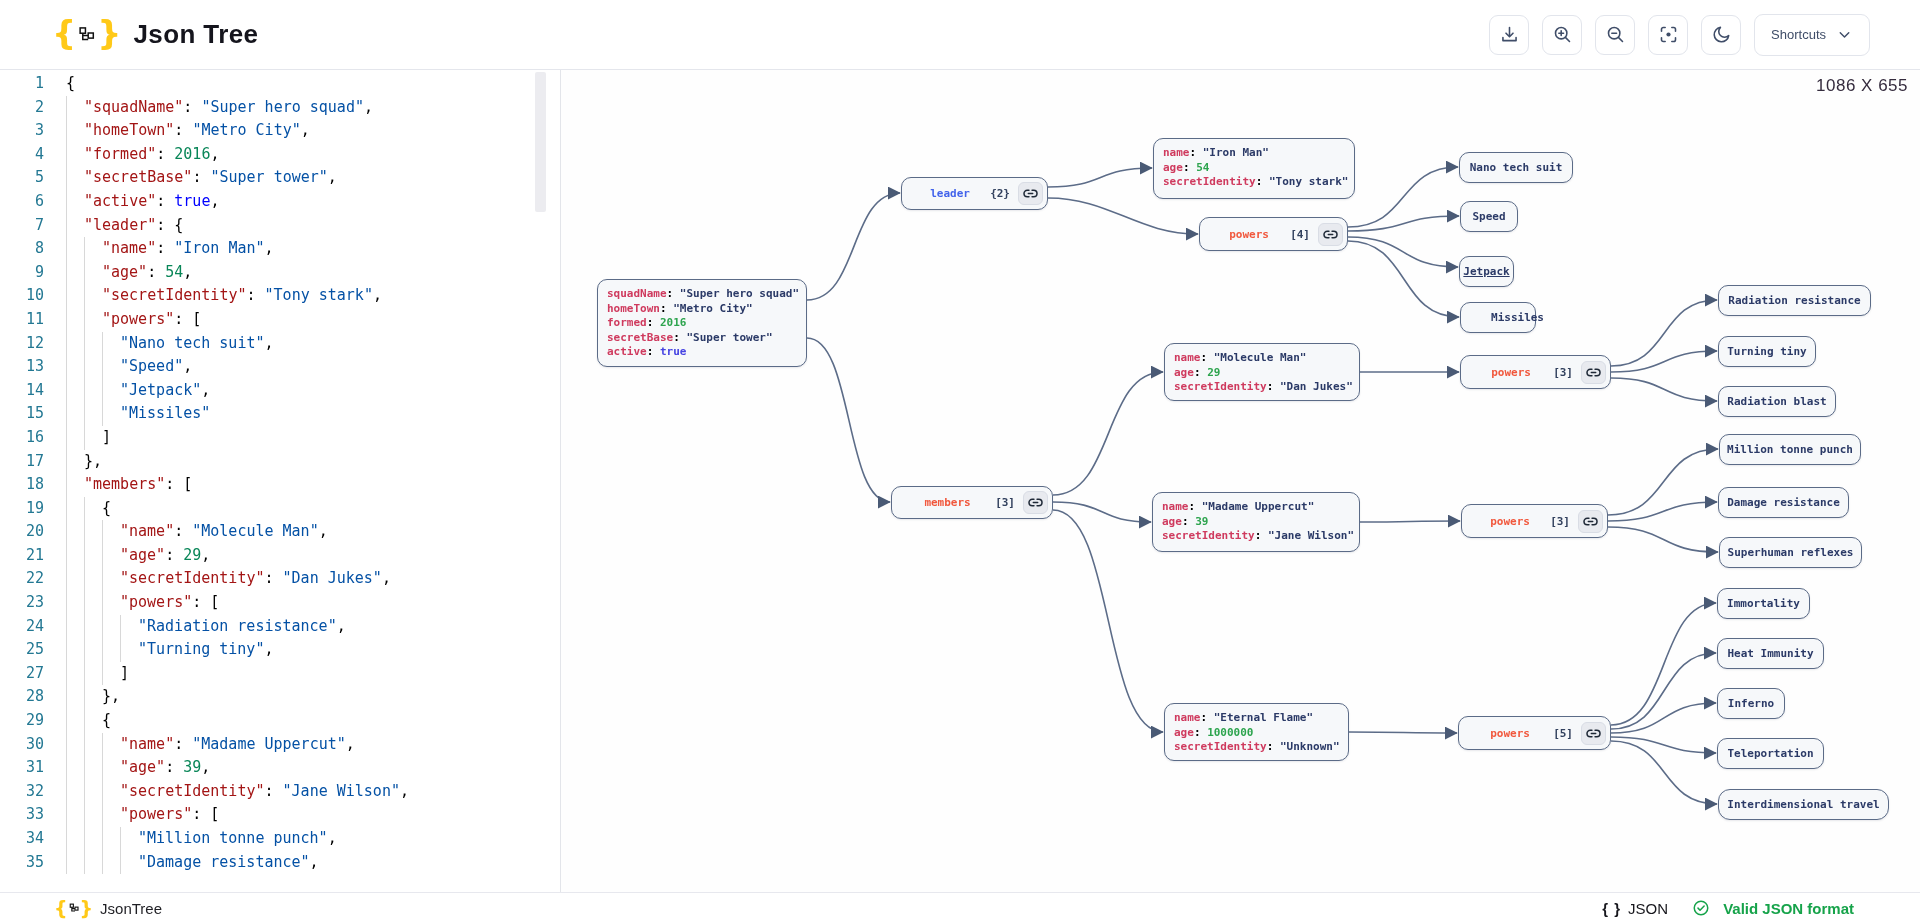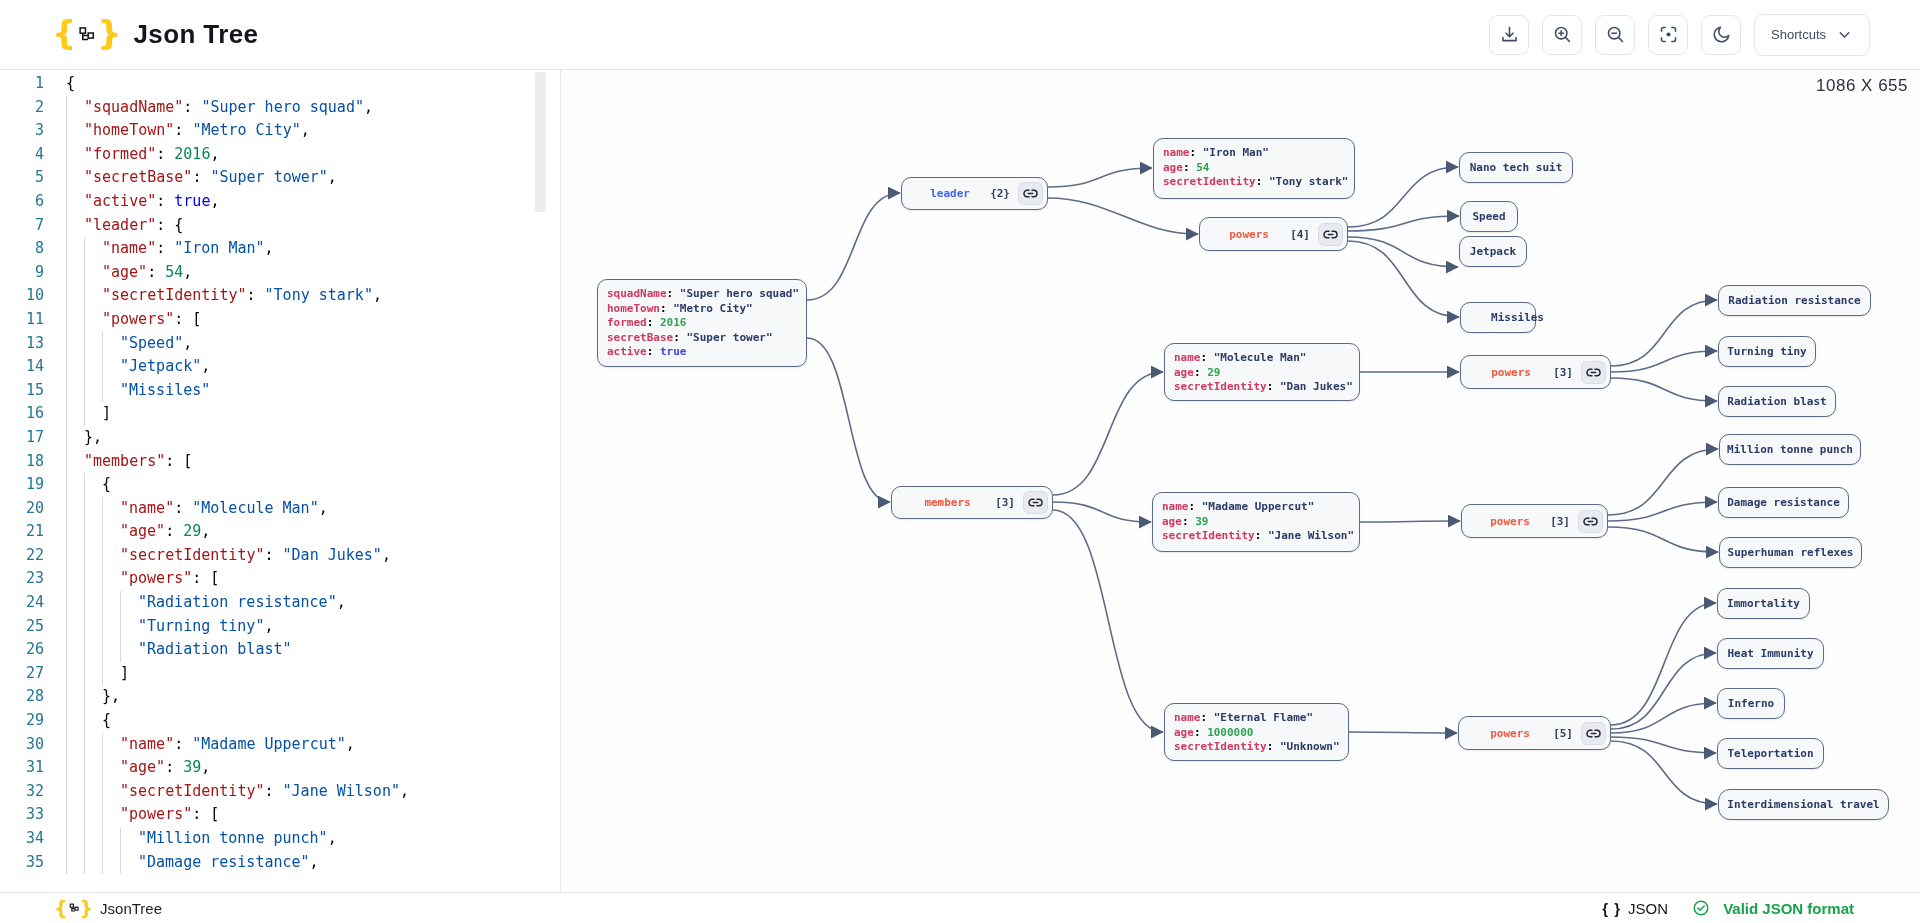--- a/index.html
+++ b/index.html
@@ -129,34 +129,34 @@
         <div class="eline"><span class="lnum">2</span><span class="lcode"><span class="guide"></span><span class="tok-k">"squadName"</span><span class="tok-p">: </span><span class="tok-s">"Super hero squad"</span><span class="tok-p">,</span></span></div>
         <div class="eline"><span class="lnum">3</span><span class="lcode"><span class="guide"></span><span class="tok-k">"homeTown"</span><span class="tok-p">: </span><span class="tok-s">"Metro City"</span><span class="tok-p">,</span></span></div>
         <div class="eline"><span class="lnum">4</span><span class="lcode"><span class="guide"></span><span class="tok-k">"formed"</span><span class="tok-p">: </span><span class="tok-n">2016</span><span class="tok-p">,</span></span></div>
         <div class="eline"><span class="lnum">5</span><span class="lcode"><span class="guide"></span><span class="tok-k">"secretBase"</span><span class="tok-p">: </span><span class="tok-s">"Super tower"</span><span class="tok-p">,</span></span></div>
         <div class="eline"><span class="lnum">6</span><span class="lcode"><span class="guide"></span><span class="tok-k">"active"</span><span class="tok-p">: </span><span class="tok-b">true</span><span class="tok-p">,</span></span></div>
         <div class="eline"><span class="lnum">7</span><span class="lcode"><span class="guide"></span><span class="tok-k">"leader"</span><span class="tok-p">: {</span></span></div>
         <div class="eline"><span class="lnum">8</span><span class="lcode"><span class="guide"></span><span class="guide"></span><span class="tok-k">"name"</span><span class="tok-p">: </span><span class="tok-s">"Iron Man"</span><span class="tok-p">,</span></span></div>
         <div class="eline"><span class="lnum">9</span><span class="lcode"><span class="guide"></span><span class="guide"></span><span class="tok-k">"age"</span><span class="tok-p">: </span><span class="tok-n">54</span><span class="tok-p">,</span></span></div>
         <div class="eline"><span class="lnum">10</span><span class="lcode"><span class="guide"></span><span class="guide"></span><span class="tok-k">"secretIdentity"</span><span class="tok-p">: </span><span class="tok-s">"Tony stark"</span><span class="tok-p">,</span></span></div>
         <div class="eline"><span class="lnum">11</span><span class="lcode"><span class="guide"></span><span class="guide"></span><span class="tok-k">"powers"</span><span class="tok-p">: [</span></span></div>
+        <div class="eline"><span class="lnum">12</span><span class="lcode"><span class="guide"></span><span class="guide"></span><span class="guide"></span><span class="tok-s">"Nano tech suit"</span><span class="tok-p">,</span></span></div>
         <div class="eline"><span class="lnum">13</span><span class="lcode"><span class="guide"></span><span class="guide"></span><span class="guide"></span><span class="tok-s">"Speed"</span><span class="tok-p">,</span></span></div>
         <div class="eline"><span class="lnum">14</span><span class="lcode"><span class="guide"></span><span class="guide"></span><span class="guide"></span><span class="tok-s">"Jetpack"</span><span class="tok-p">,</span></span></div>
         <div class="eline"><span class="lnum">15</span><span class="lcode"><span class="guide"></span><span class="guide"></span><span class="guide"></span><span class="tok-s">"Missiles"</span></span></div>
         <div class="eline"><span class="lnum">16</span><span class="lcode"><span class="guide"></span><span class="guide"></span><span class="tok-p">]</span></span></div>
         <div class="eline"><span class="lnum">17</span><span class="lcode"><span class="guide"></span><span class="tok-p">},</span></span></div>
         <div class="eline"><span class="lnum">18</span><span class="lcode"><span class="guide"></span><span class="tok-k">"members"</span><span class="tok-p">: [</span></span></div>
         <div class="eline"><span class="lnum">19</span><span class="lcode"><span class="guide"></span><span class="guide"></span><span class="tok-p">{</span></span></div>
         <div class="eline"><span class="lnum">20</span><span class="lcode"><span class="guide"></span><span class="guide"></span><span class="guide"></span><span class="tok-k">"name"</span><span class="tok-p">: </span><span class="tok-s">"Molecule Man"</span><span class="tok-p">,</span></span></div>
         <div class="eline"><span class="lnum">21</span><span class="lcode"><span class="guide"></span><span class="guide"></span><span class="guide"></span><span class="tok-k">"age"</span><span class="tok-p">: </span><span class="tok-n">29</span><span class="tok-p">,</span></span></div>
         <div class="eline"><span class="lnum">22</span><span class="lcode"><span class="guide"></span><span class="guide"></span><span class="guide"></span><span class="tok-k">"secretIdentity"</span><span class="tok-p">: </span><span class="tok-s">"Dan Jukes"</span><span class="tok-p">,</span></span></div>
         <div class="eline"><span class="lnum">23</span><span class="lcode"><span class="guide"></span><span class="guide"></span><span class="guide"></span><span class="tok-k">"powers"</span><span class="tok-p">: [</span></span></div>
         <div class="eline"><span class="lnum">24</span><span class="lcode"><span class="guide"></span><span class="guide"></span><span class="guide"></span><span class="guide"></span><span class="tok-s">"Radiation resistance"</span><span class="tok-p">,</span></span></div>
         <div class="eline"><span class="lnum">25</span><span class="lcode"><span class="guide"></span><span class="guide"></span><span class="guide"></span><span class="guide"></span><span class="tok-s">"Turning tiny"</span><span class="tok-p">,</span></span></div>
-        <div class="eline"><span class="lnum">26</span><span class="lcode"><span class="guide"></span><span class="guide"></span><span class="guide"></span><span class="guide"></span><span class="tok-s">"Radiation blast"</span></span></div>
         <div class="eline"><span class="lnum">27</span><span class="lcode"><span class="guide"></span><span class="guide"></span><span class="guide"></span><span class="tok-p">]</span></span></div>
         <div class="eline"><span class="lnum">28</span><span class="lcode"><span class="guide"></span><span class="guide"></span><span class="tok-p">},</span></span></div>
         <div class="eline"><span class="lnum">29</span><span class="lcode"><span class="guide"></span><span class="guide"></span><span class="tok-p">{</span></span></div>
         <div class="eline"><span class="lnum">30</span><span class="lcode"><span class="guide"></span><span class="guide"></span><span class="guide"></span><span class="tok-k">"name"</span><span class="tok-p">: </span><span class="tok-s">"Madame Uppercut"</span><span class="tok-p">,</span></span></div>
         <div class="eline"><span class="lnum">31</span><span class="lcode"><span class="guide"></span><span class="guide"></span><span class="guide"></span><span class="tok-k">"age"</span><span class="tok-p">: </span><span class="tok-n">39</span><span class="tok-p">,</span></span></div>
         <div class="eline"><span class="lnum">32</span><span class="lcode"><span class="guide"></span><span class="guide"></span><span class="guide"></span><span class="tok-k">"secretIdentity"</span><span class="tok-p">: </span><span class="tok-s">"Jane Wilson"</span><span class="tok-p">,</span></span></div>
         <div class="eline"><span class="lnum">33</span><span class="lcode"><span class="guide"></span><span class="guide"></span><span class="guide"></span><span class="tok-k">"powers"</span><span class="tok-p">: [</span></span></div>
         <div class="eline"><span class="lnum">34</span><span class="lcode"><span class="guide"></span><span class="guide"></span><span class="guide"></span><span class="guide"></span><span class="tok-s">"Million tonne punch"</span><span class="tok-p">,</span></span></div>
         <div class="eline"><span class="lnum">35</span><span class="lcode"><span class="guide"></span><span class="guide"></span><span class="guide"></span><span class="guide"></span><span class="tok-s">"Damage resistance"</span><span class="tok-p">,</span></span></div>
       </div>
@@ -228,21 +228,21 @@
               <path d="M9.5 6.8H6.8a5.2 5.2 0 0 0 0 10.4h2.7M14.5 6.8h2.7a5.2 5.2 0 0 1 0 10.4h-2.7M8.5 12h7"></path>
             </svg>
           </button>
         </div>
         <div class="gnode leaf" style="left: 898px; top: 82px; width: 114px; height: 31px;">
           <span>Nano tech suit</span>
         </div>
         <div class="gnode leaf" style="left: 899px; top: 131px; width: 58px; height: 31px;">
           <span>Speed</span>
         </div>
-        <div class="gnode leaf" style="left: 898px; top: 166px; width: 68px; height: 31px;">
+        <div class="gnode leaf" style="left: 898px; top: 186px; width: 55px; height: 31px; text-decoration: underline;">
           <span>Jetpack</span>
         </div>
         <div class="gnode leaf" style="left: 899px; top: 232px; width: 76px; height: 31px; padding-left: 39px;">
           <span>Missiles</span>
         </div>
         <div class="gnode branch" style="left: 330px; top: 416px; width: 162px; height: 33px;">
           <span class="blabel arr">members</span>
           <span class="bcount">[3]</span>
           <button class="linkbtn">
             <svg width="15" height="15" viewBox="0 0 24 24" fill="none" stroke="currentColor" stroke-width="2.4" stroke-linecap="round">

